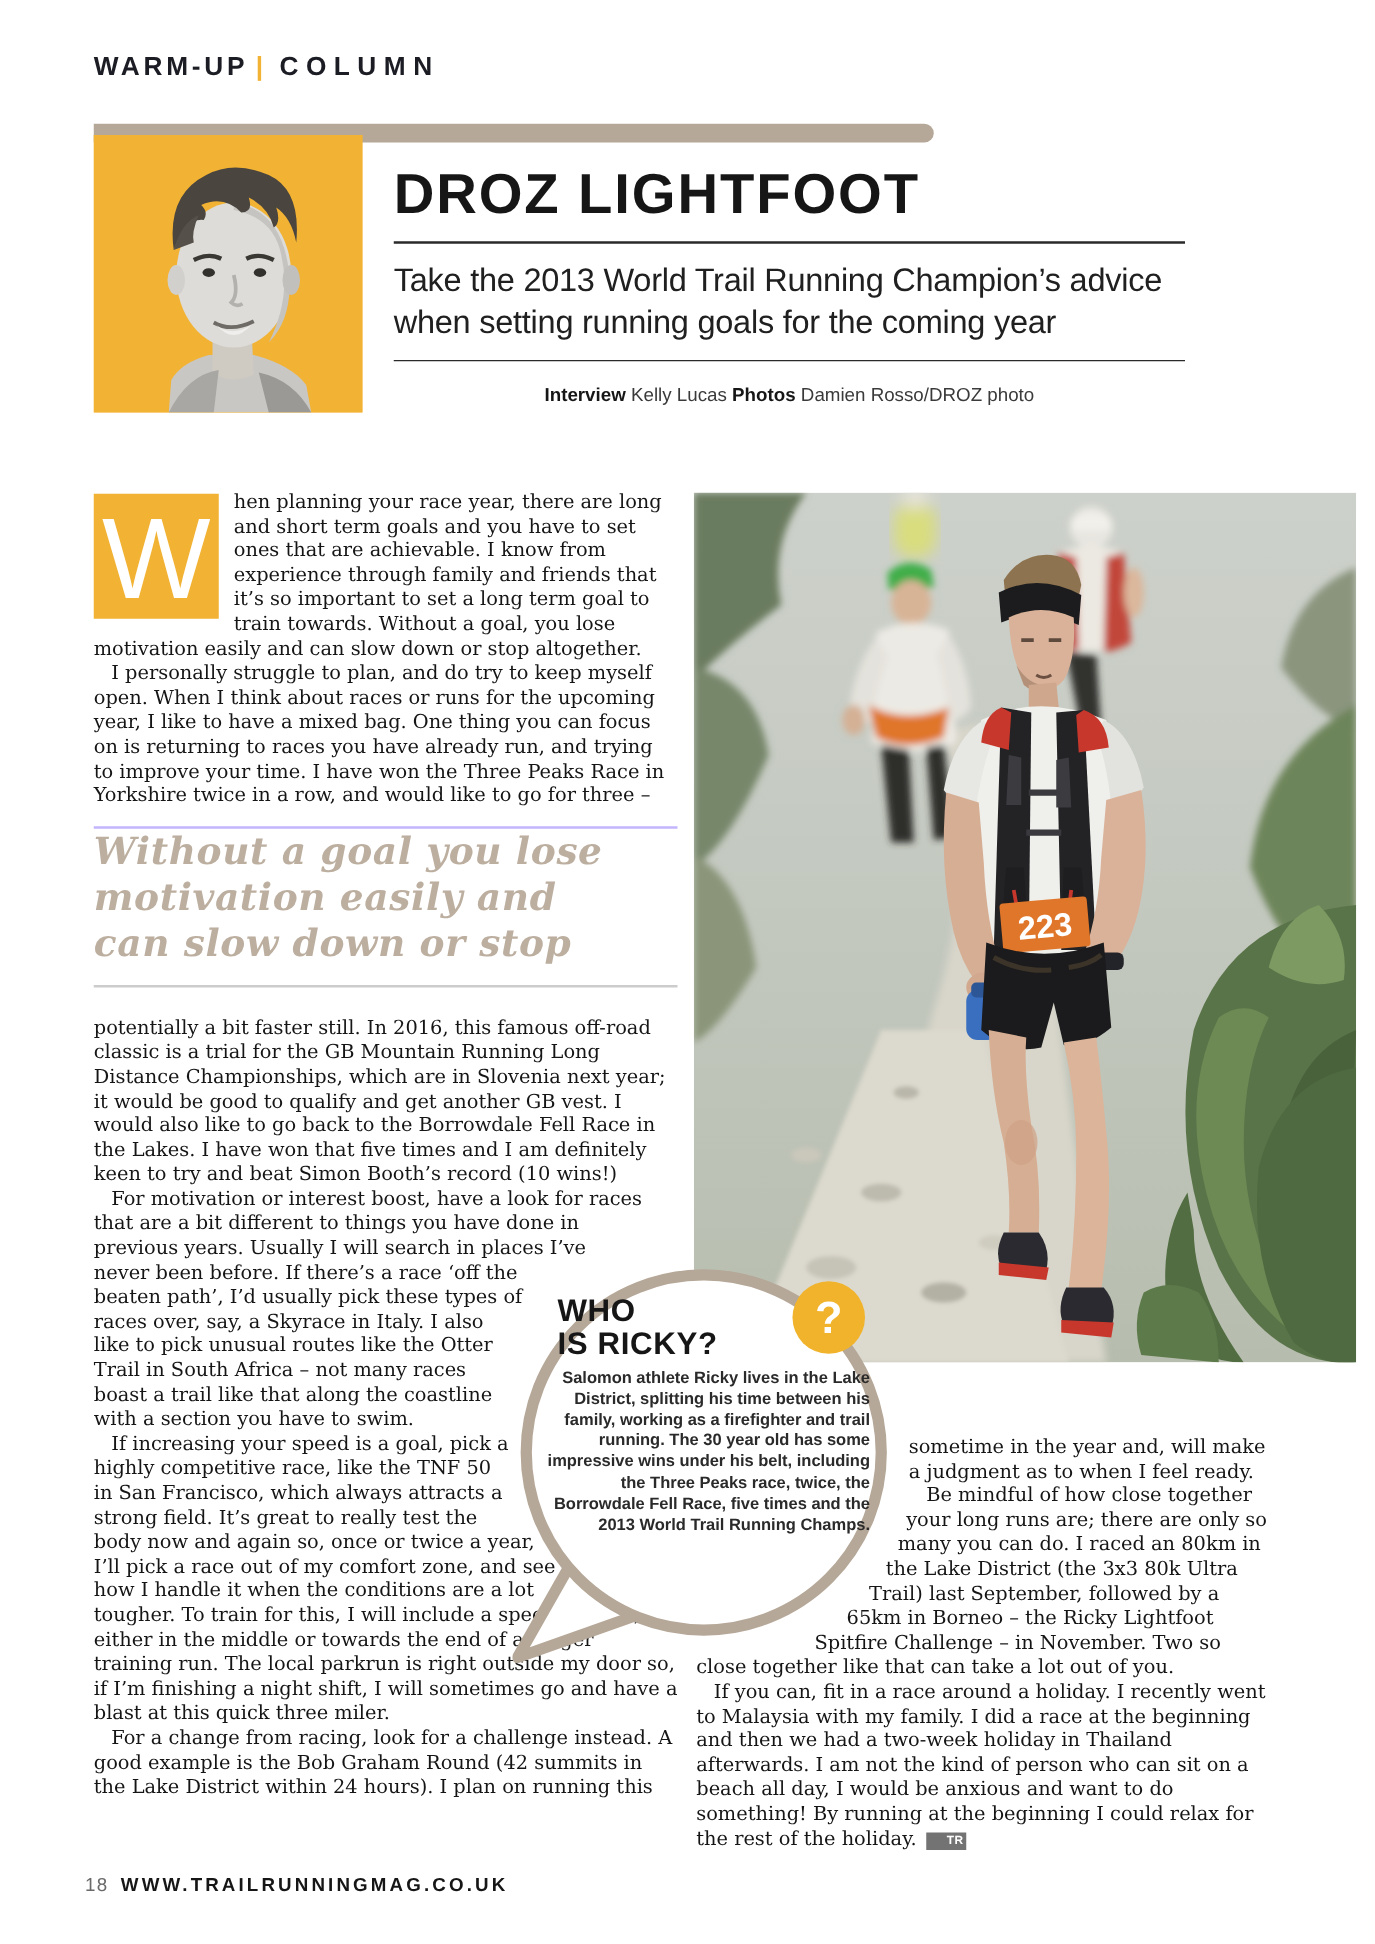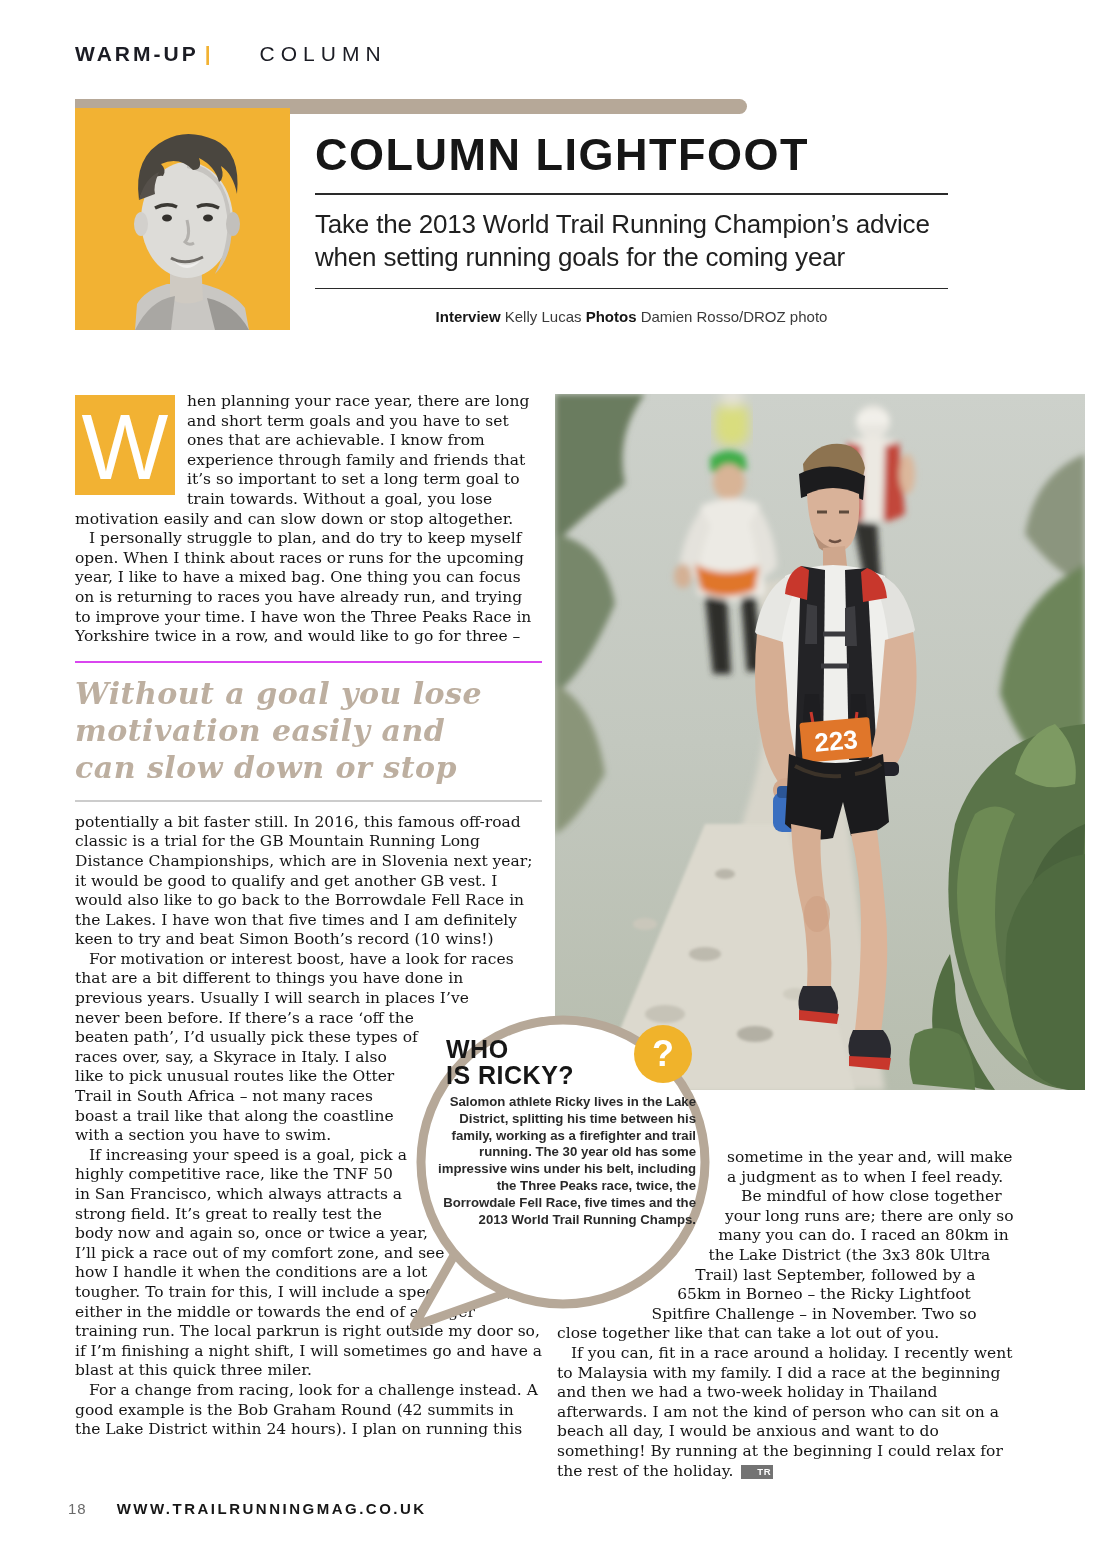--- a/index.html
+++ b/index.html
@@ -6,21 +6,21 @@
   html,body { background:#ffffff; }
   .page {
     position:relative; width:1100px; height:1555px; background:#ffffff;
     font-family:"Liberation Sans", sans-serif; overflow:hidden;
   }
   
   .kicker { position:absolute; left:75px; top:42px; font-size:21px; color:#1b1c24;
             letter-spacing:3px; }
   .kicker .k-bold { font-weight:800; }
   .kicker .k-pipe { color:#f2b233; font-weight:700; margin:0 10px 0 6px; }
-  .kicker .k-light { font-weight:400; letter-spacing:6px;margin-left:36px; }
+  .kicker .k-light { font-weight:700; letter-spacing:6px; }
 
   
   .tan-bar { position:absolute; left:75px; top:99px; width:672px; height:15px;
              background:#b6a898; border-radius:0 8px 8px 0; }
   .portrait-box { position:absolute; left:75px; top:108px; width:215px; height:222px;
                   background:#f2b233; }
   .portrait-box svg { display:block; width:100%; height:100%; }
   .title-block { position:absolute; left:315px; top:130px; width:633px; }
   .headline { font-size:45px; font-weight:900; letter-spacing:1.5px; color:#161616;
               line-height:1.1; }
@@ -33,22 +33,22 @@
 
   
   .col-left { position:absolute; left:75px; top:392px; width:467px; }
   .col-right { position:absolute; left:557px; top:1148px; width:458px; }
   .para { font-family:"DejaVu Serif","Liberation Serif",serif; font-size:15.5px;
           line-height:19.6px; color:#151515; }
   .para.indent { text-indent:14px; }
   .dropcap { float:left; width:100px; height:100px; background:#f2b233; color:#ffffff;
              font-family:"Liberation Sans",sans-serif; font-weight:400; font-size:92px;
              line-height:104px; text-align:center; margin:3px 12px 2px 0; }
-  .pullquote { margin:14px 0 11px 0; padding:12px 0 14px 0;
-               border-top:2px solid #d946ef; border-bottom:2px solid #cccccc; }
+  .pullquote { margin:14px 0 23px 0; padding:0 0 14px 0;
+               border-top:2px solid #c4b5fd; border-bottom:2px solid #cccccc; }
   .pullquote span { display:block; font-family:"DejaVu Serif","Liberation Serif",serif;
                     font-style:italic; font-weight:700; font-size:30px; line-height:37px;
                     color:#bdafa0; letter-spacing:0.5px; }
   .bubble-spacer { float:right; width:135px; height:330px;
                    shape-outside:circle(153px at 156px 187px); shape-margin:6px; }
   .bubble-spacer-r { float:left; width:170px; height:172px;
                      shape-outside:circle(160px at 6px 14px); shape-margin:8px; }
   .endmark { display:inline-block; background:#737373; color:#ffffff; font-family:"Liberation Sans",sans-serif;
              font-weight:700; font-size:9.5px; line-height:14px; padding:0 2px; margin-left:8px;
              vertical-align:1px; letter-spacing:0.5px; }
@@ -67,21 +67,21 @@
                       border-radius:50%; background:#f0b32b; color:#ffffff; font-weight:800;
                       font-size:36px; line-height:58px; text-align:center; }
   .bubble .b-title { position:absolute; left:36px; top:28px; width:240px; text-align:left;
                      font-weight:900; font-size:25px; line-height:26px; color:#161616;
                      letter-spacing:0.5px; }
   .bubble .b-text { position:absolute; left:26px; top:86px; width:260px; text-align:right;
                     font-weight:700; font-size:13.2px; line-height:16.8px; color:#2a2a2a; }
 
   
   .footer { position:absolute; left:68px; top:1500px; font-size:15px; color:#161616; }
-  .footer .pnum { color:#6a6a6a; margin-right:30px; letter-spacing:1px; }
+  .footer .pnum { color:#6a6a6a; margin-right:10px; letter-spacing:1px; }
   .footer .site { font-weight:700; letter-spacing:2.5px; }
 </style>
 </head>
 <body>
 
 <div class="page">
 
   <div class="kicker">
     <span class="k-bold">WARM-UP</span><span class="k-pipe">|</span><span class="k-light">COLUMN</span>
   </div>
@@ -112,21 +112,21 @@
       <ellipse cx="92" cy="110" rx="5" ry="3.5" fill="#33312d"></ellipse>
       <ellipse cx="133" cy="110" rx="5" ry="3.5" fill="#33312d"></ellipse>
 
       <path d="M112,112 Q116,128 110,134 Q114,138 119,135" stroke="#b3b1ad" stroke-width="3" fill="none"></path>
       <path d="M96,150 Q110,158 128,149" stroke="#6e6b66" stroke-width="3" fill="none"></path>
       <path d="M98,152 Q110,162 126,152 Q112,168 98,152 Z" fill="#efeeec"></path>
     </svg>
   </div>
 
   <div class="title-block">
-    <div class="headline">COLUMN LIGHTFOOT</div>
+    <div class="headline">DROZ LIGHTFOOT</div>
     <hr class="rule">
     <div class="standfirst">Take the 2013 World Trail Running Champion’s advice when setting running goals for the coming year</div>
     <hr class="rule thin">
     <div class="byline">
       <b>Interview</b><span> Kelly Lucas </span><b>Photos</b><span> Damien Rosso/DROZ photo</span>
     </div>
   </div>
 
   <div class="photo">
     <svg viewBox="0 0 530 696">

